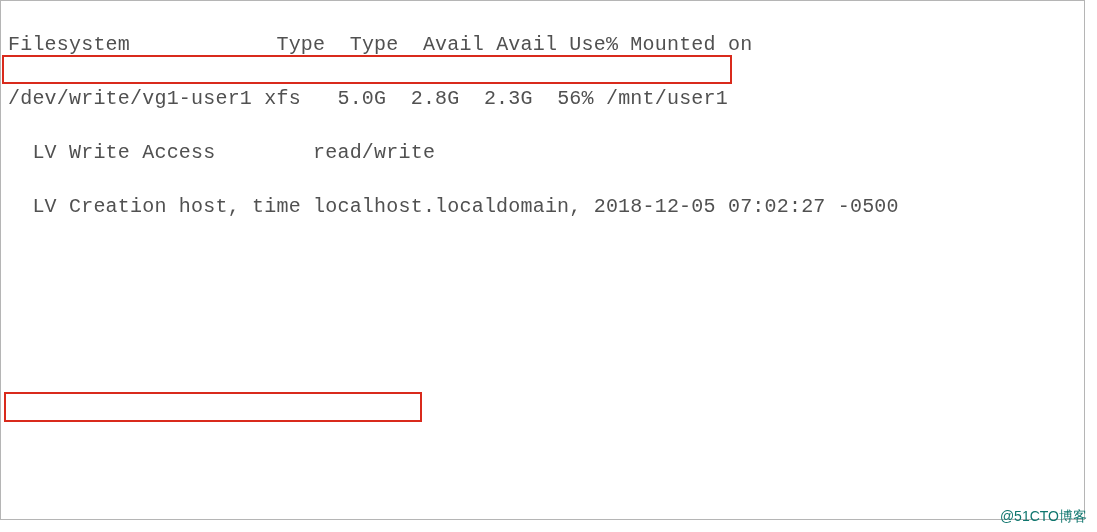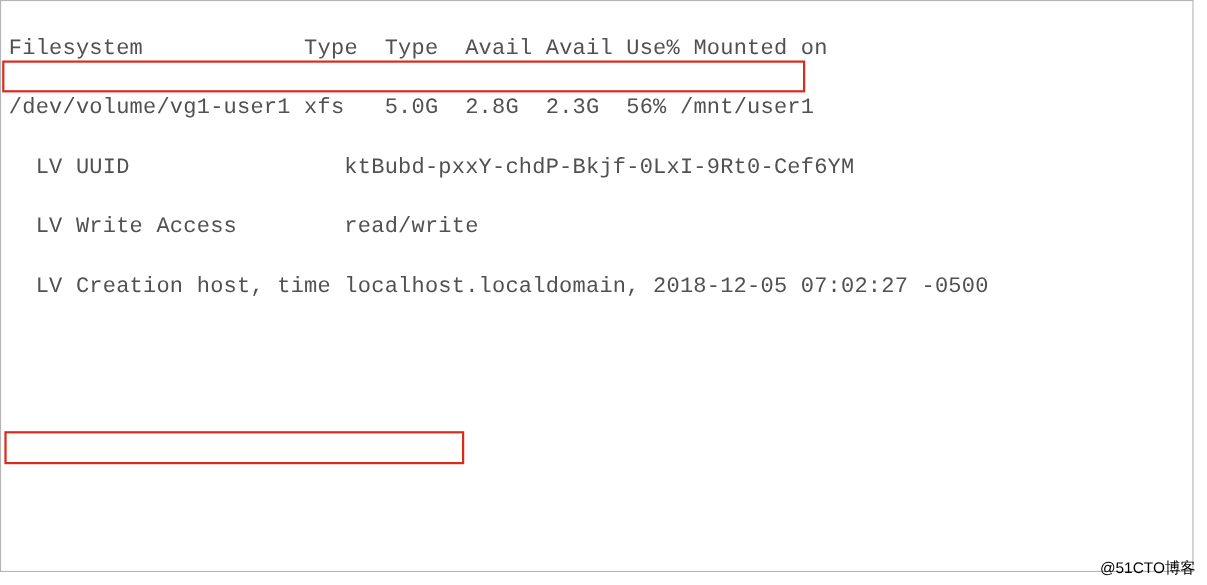--- a/index.html
+++ b/index.html
@@ -43,42 +43,41 @@
       width: 418px;
       height: 30px;
       border: 2px solid #d92a1c;
       pointer-events: none;
     }
     .watermark {
       position: absolute;
       right: 10px;
       bottom: 6px;
       font-size: 14px;
-      color: #000000;
+      color: #0f766e;
       font-family: Arial, sans-serif;
     }
     .outer-frame {
       position: absolute;
       left: 0;
       top: 0;
       width: 1085px;
       height: 520px;
       border: 1px solid #b5b5b5;
       pointer-events: none;
     }
   </style>
 </head>
 <body>
 
 <div class="outer-frame"></div>
 
 <div class="terminal">
 <span class="line"><span>Filesystem</span>            <span>Type</span>  <span>Type</span>  <span>Avail</span> <span>Avail</span> <span>Use%</span> <span>Mounted on</span></span>
-<span class="line"><span>/dev/volume/vg1-user1</span> <span>xfs</span>   <span>5.0G</span>  <span>2.8G</span>  <span>2.3G</span>  <span>56%</span> <span>/mnt/user1</span></span>
-<span class="line"><span>  LV UUID</span>                <span>ktBubd-pxxY-chdP-Bkjf-0LxI-9Rt0-Cef6YM</span></span>
+<span class="line"><span>/dev/write/vg1-user1</span> <span>xfs</span>   <span>5.0G</span>  <span>2.8G</span>  <span>2.3G</span>  <span>56%</span> <span>/mnt/user1</span></span>
 <span class="line"><span>  LV Write Access</span>        <span>read/write</span></span>
 <span class="line"><span>  LV Creation host, time</span> <span>localhost.localdomain, 2018-12-05 07:02:27 -0500</span></span>
 
 
 
 
 
 
 
 

